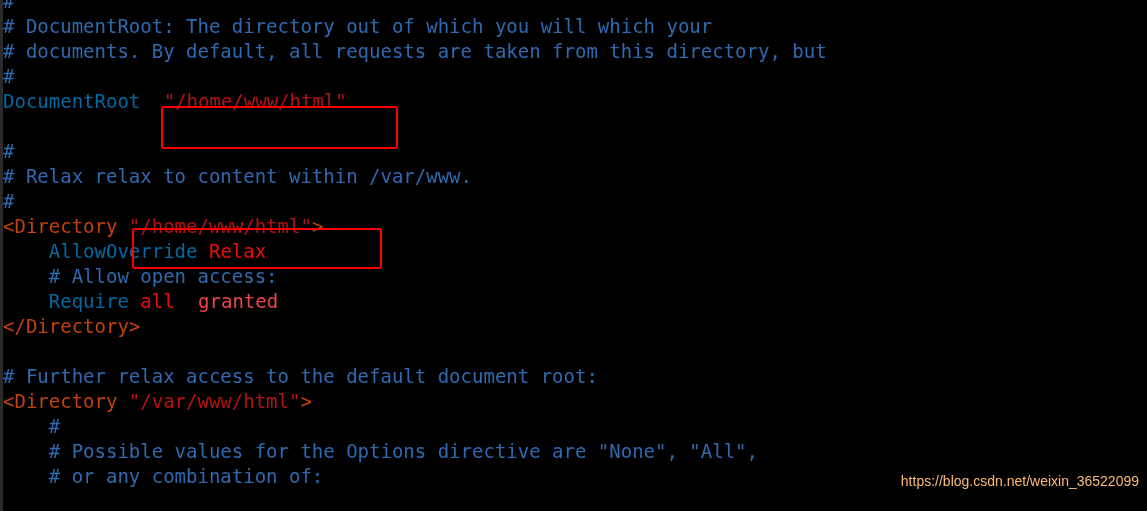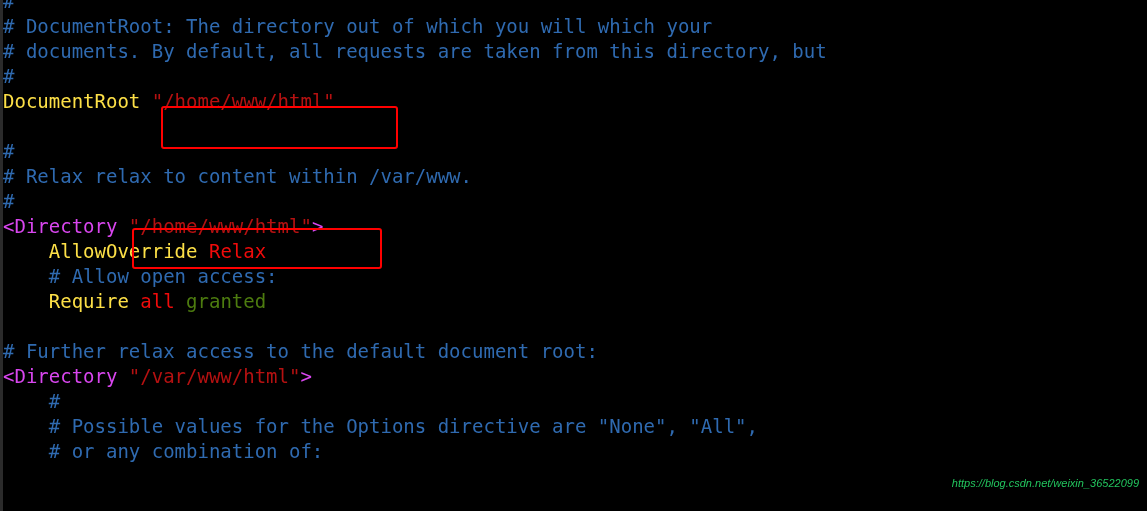--- a/index.html
+++ b/index.html
@@ -46,46 +46,45 @@
     line-height: 25px;
     font-size: 19px;
     letter-spacing: 0px;
     white-space: pre;
     padding-left: 3px;
     color: #2f6ab0;
   }
 
   
   .cmt  { color: #2f6ab0; }            
-  .dir  { color: #fde047; }            
-  .tag  { color: #d946ef; margin-top: 8px; }            
+  .dir  { color: #0369a1; }            
+  .tag  { color: #c2410c; margin-top: 8px; }            
   .str  { color: #b51111; }            
   .kw   { color: #f00b0b; }            
-  .plain{ color: #4d7c0f; }            
+  .plain{ color: #ef4444; margin-left: 12px; }            
 
   
   .hlbox {
     position: absolute;
     border: 2px solid #ff0000;
     border-radius: 3px;
     background: transparent;
     z-index: 2;
     pointer-events: none;
   }
 
   #watermark {
     position: absolute;
     right: 8px;
     bottom: 22px;
     font-family: "Liberation Sans", "DejaVu Sans", sans-serif;
-    font-size: 11px;
-    color: #22c55e;
+    font-size: 14px;
+    color: #fdba74;
     white-space: pre;
     z-index: 4;
-    font-style: italic;
   }
 </style>
 </head>
 <body>
 
 <div id="terminal" style="background: rgb(0, 0, 0);">
 
   <div id="gutter"></div>
 
   <div id="code">
@@ -110,20 +109,21 @@
     <div class="line"><span class="cmt">#</span></div>
 
     <div class="line"><span class="tag">&lt;Directory </span><span class="str">"/home/www/html"</span><span class="tag">&gt;</span></div>
 
     <div class="line"><span>    </span><span class="dir">AllowOverride</span><span> </span><span class="kw">Relax</span></div>
 
     <div class="line"><span class="cmt">    # Allow open access:</span></div>
 
     <div class="line"><span>    </span><span class="dir">Require</span><span> </span><span class="kw">all</span><span> </span><span class="plain">granted</span></div>
 
+    <div class="line"><span class="tag">&lt;/Directory&gt;</span></div>
 
     <div class="line">&nbsp;</div>
 
     <div class="line"><span class="cmt"># Further relax access to the default document root:</span></div>
 
     <div class="line"><span class="tag">&lt;Directory </span><span class="str">"/var/www/html"</span><span class="tag">&gt;</span></div>
 
     <div class="line"><span class="cmt">    #</span></div>
 
     <div class="line"><span class="cmt">    # Possible values for the Options directive are "None", "All",</span></div>

